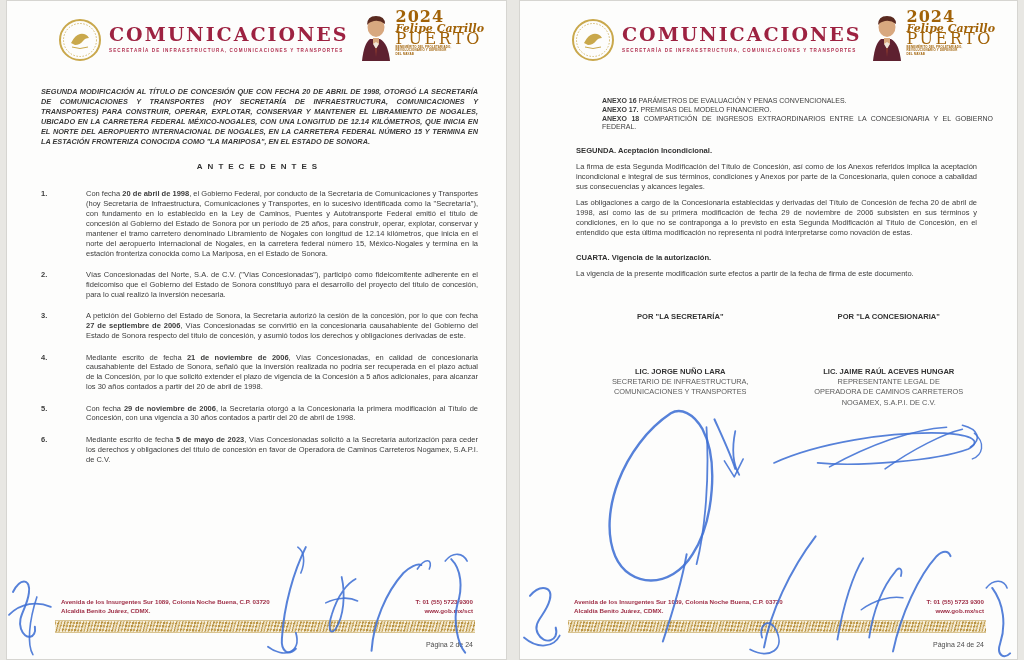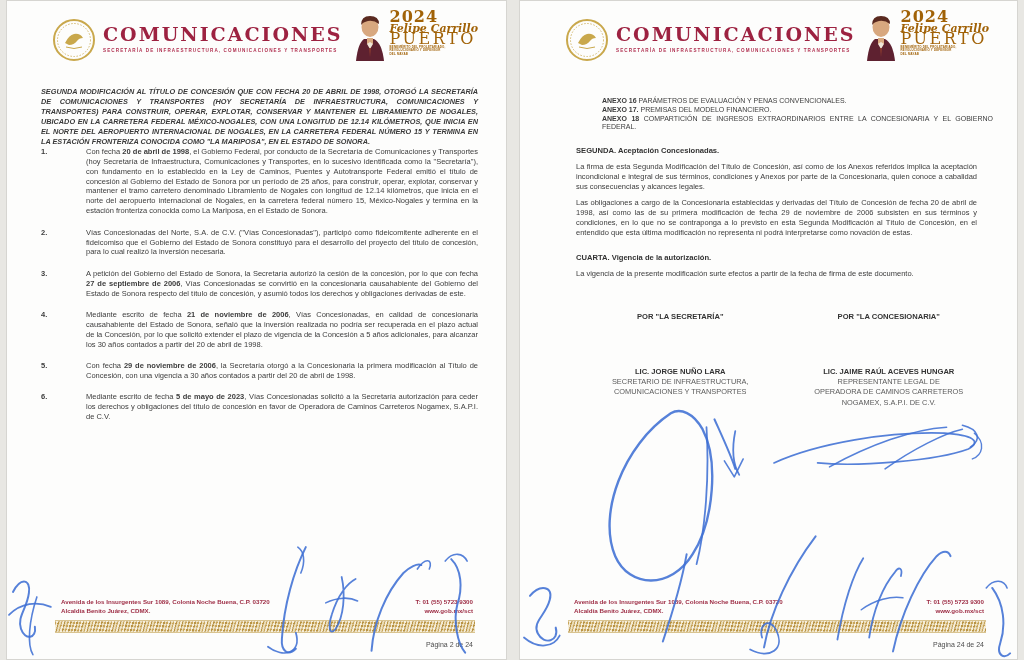--- a/index.html
+++ b/index.html
@@ -4,21 +4,21 @@
 <style>
   html,body{margin:0;padding:0;background:#dddcd8;}
   *{box-sizing:border-box;}
   .stage{position:relative;width:1024px;height:660px;background:#e8e7e3;overflow:hidden;
          font-family:"Liberation Sans",sans-serif;color:#3c3c3c;}
   .page{position:absolute;top:0;height:660px;background:#fdfdfc;border:1px solid #d6d5d1;}
   .page-left{left:6px;width:501px;}
   .page-right{left:519px;width:499px;}
 
   
-  .hdr{position:absolute;left:6px;top:0;width:100%;height:80px;}
+  .hdr{position:absolute;left:12px;top:0;width:100%;height:80px;}
   .seal{position:absolute;left:38px;top:16px;}
   .brand{position:absolute;left:90px;top:22px;}
   .wordmark{font-family:"DejaVu Serif","Liberation Serif",serif;font-weight:bold;
             font-size:19px;letter-spacing:2px;color:#9D2241;}
   .tagline{font-size:4.6px;font-weight:bold;letter-spacing:1.1px;color:#B03050;margin-top:3px;}
   .logo24{position:absolute;right:34px;top:8px;display:flex;align-items:flex-start;}
   .l24txt{margin-left:2px;color:#a16207;}
   .l24year{font-family:"DejaVu Serif","Liberation Serif",serif;font-weight:bold;font-size:16px;
            line-height:15px;letter-spacing:1px;}
   .l24name{font-family:"DejaVu Serif","Liberation Serif",serif;font-style:italic;font-weight:bold;
@@ -96,20 +96,21 @@
             <div>BENEMÉRITO DEL PROLETARIADO,</div>
             <div>REVOLUCIONARIO Y DEFENSOR</div>
             <div>DEL MAYAB</div>
           </div>
         </div>
       </div>
     </div>
 
     <div class="content content-l">
       <div class="doc-title">SEGUNDA MODIFICACIÓN AL TÍTULO DE CONCESIÓN QUE CON FECHA 20 DE ABRIL DE 1998, OTORGÓ LA SECRETARÍA DE COMUNICACIONES Y TRANSPORTES (HOY SECRETARÍA DE INFRAESTRUCTURA, COMUNICACIONES Y TRANSPORTES) PARA CONSTRUIR, OPERAR, EXPLOTAR, CONSERVAR Y MANTENER EL LIBRAMIENTO DE NOGALES, UBICADO EN LA CARRETERA FEDERAL MÉXICO-NOGALES, CON UNA LONGITUD DE 12.14 KILÓMETROS, QUE INICIA EN EL NORTE DEL AEROPUERTO INTERNACIONAL DE NOGALES, EN LA CARRETERA FEDERAL NÚMERO 15 Y TERMINA EN LA ESTACIÓN FRONTERIZA CONOCIDA COMO "LA MARIPOSA", EN EL ESTADO DE SONORA.</div>
+      <div class="sec-head">ANTECEDENTES</div>
 
       <div class="item">
         <span class="num">1.</span>
         <p><span>Con fecha </span><b>20 de abril de 1998</b><span>, el Gobierno Federal, por conducto de la Secretaría de Comunicaciones y Transportes (hoy Secretaría de Infraestructura, Comunicaciones y Transportes, en lo sucesivo identificada como la "Secretaría"), con fundamento en lo establecido en la Ley de Caminos, Puentes y Autotransporte Federal emitió el título de concesión al Gobierno del Estado de Sonora por un período de 25 años, para construir, operar, explotar, conservar y mantener el tramo carretero denominado Libramiento de Nogales con longitud de 12.14 kilómetros, que inicia en el norte del aeropuerto internacional de Nogales, en la carretera federal número 15, México-Nogales y termina en la estación fronteriza conocida como La Mariposa, en el Estado de Sonora.</span></p>
       </div>
       <div class="item">
         <span class="num">2.</span>
         <p><span>Vías Concesionadas del Norte, S.A. de C.V. ("Vías Concesionadas"), participó como fideicomitente adherente en el fideicomiso que el Gobierno del Estado de Sonora constituyó para el desarrollo del proyecto del título de concesión, para lo cual realizó la inversión necesaria.</span><b></b><span></span></p>
       </div>
       <div class="item">
@@ -191,21 +192,21 @@
       </div>
     </div>
 
     <div class="content content-r">
       <div class="anexos">
         <p><b>ANEXO 16</b><span> PARÁMETROS DE EVALUACIÓN Y PENAS CONVENCIONALES.</span></p>
         <p><b>ANEXO 17.</b><span> PREMISAS DEL MODELO FINANCIERO.</span></p>
         <p><b>ANEXO 18</b><span> COMPARTICIÓN DE INGRESOS EXTRAORDINARIOS ENTRE LA CONCESIONARIA Y EL GOBIERNO FEDERAL.</span></p>
       </div>
 
-      <div class="clause-h">SEGUNDA. Aceptación Concesionadas.</div>
+      <div class="clause-h">SEGUNDA. Aceptación Incondicional.</div>
       <p class="clause-b">La firma de esta Segunda Modificación del Título de Concesión, así como de los Anexos referidos implica la aceptación incondicional e integral de sus términos, condiciones y Anexos por parte de la Concesionaria, quien conoce a cabalidad sus consecuencias y alcances legales.</p>
 
       <p class="clause-b">Las obligaciones a cargo de la Concesionaria establecidas y derivadas del Título de Concesión de fecha 20 de abril de 1998, así como las de su primera modificación de fecha 29 de noviembre de 2006 subsisten en sus términos y condiciones, en lo que no se contraponga a lo previsto en esta Segunda Modificación al Título de Concesión, en el entendido que esta última modificación no representa ni podrá interpretarse como novación de estas.</p>
 
       <div class="clause-h">CUARTA. Vigencia de la autorización.</div>
       <p class="clause-b">La vigencia de la presente modificación surte efectos a partir de la fecha de firma de este documento.</p>
 
 
       <div class="sign-row">
         <div class="sign-col">

